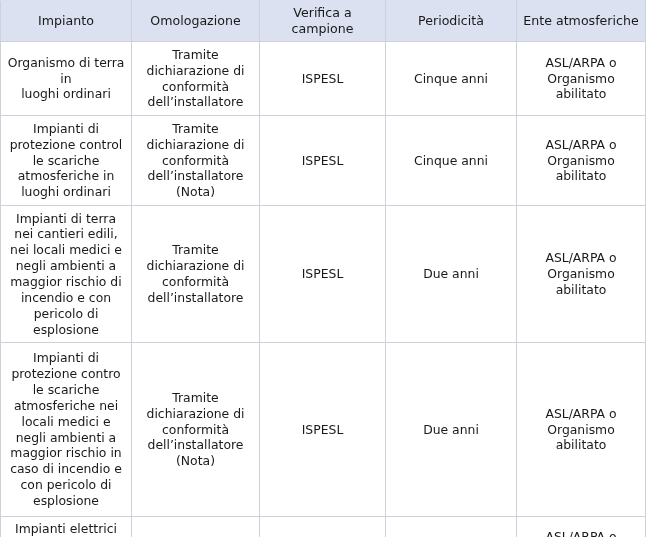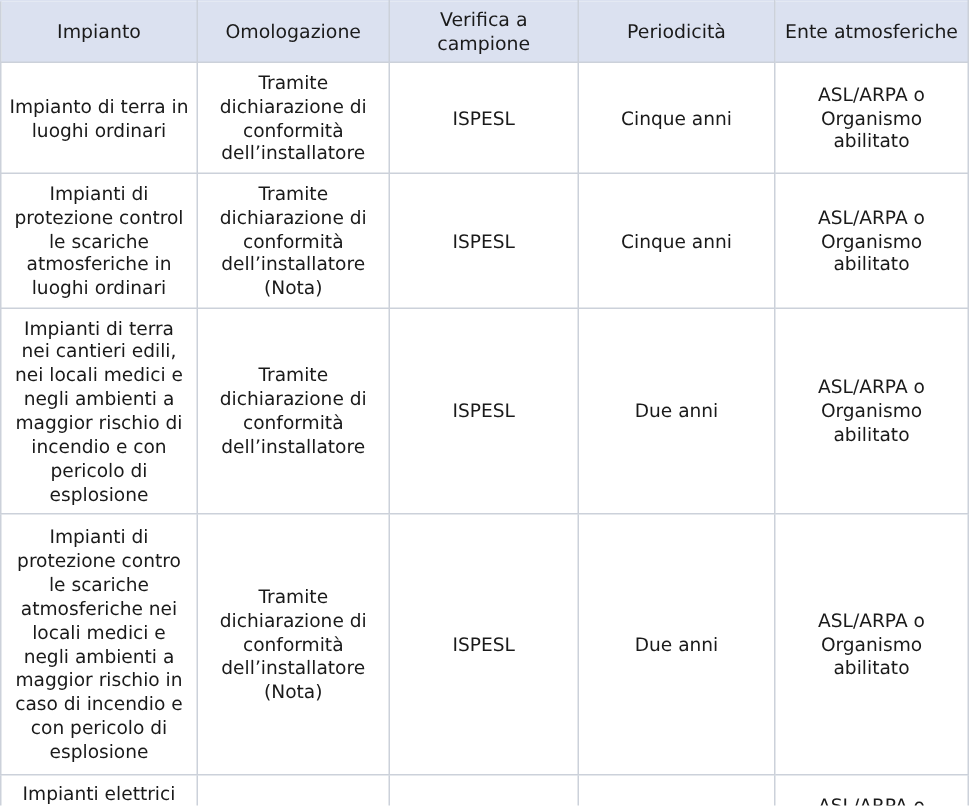--- a/index.html
+++ b/index.html
@@ -91,21 +91,21 @@
           <span class="cell-text">Periodicità</span>
         </th>
         <th>
           <span class="cell-text">Ente atmosferiche</span>
         </th>
       </tr>
     </thead>
     <tbody>
       <tr class="r1">
         <td>
-          <span class="cell-text">Impianto di terra in
+          <span class="cell-text">Organismo di terra in
 luoghi ordinari</span>
         </td>
         <td>
           <span class="cell-text">Tramite
 dichiarazione di
 conformità
 dell’installatore</span>
         </td>
         <td>
           <span class="cell-text">ISPESL</span>

